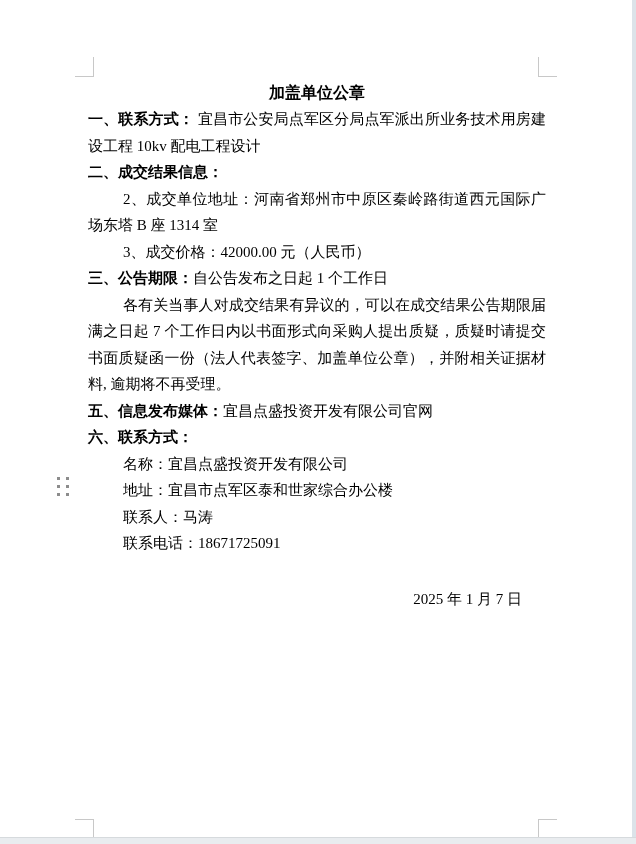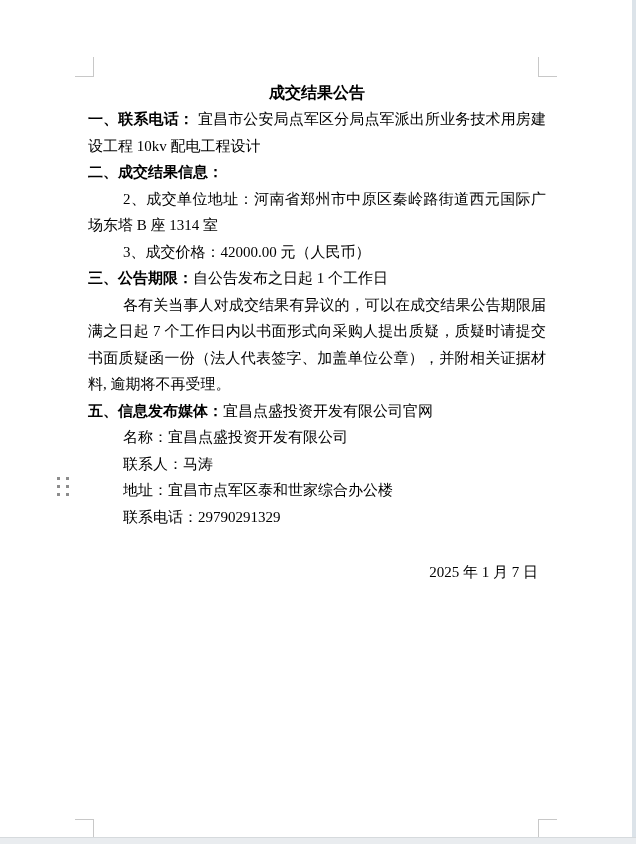--- a/index.html
+++ b/index.html
@@ -18,21 +18,21 @@
   }
   .para{
     margin:0;font-size:15px;line-height:26.5px;text-align:justify;
   }
   .ti{text-indent:35px;}
   .lbl{
     font-weight:bold;
     font-family:"Liberation Sans","DejaVu Sans",sans-serif;
   }
   .date{
-    margin:29px 0 0 0;font-size:15px;line-height:26.5px;text-align:right;padding-right:8px;
+    margin:29px 16px 0 0;font-size:15px;line-height:26.5px;text-align:right;padding-right:8px;
   }
   
   .crop{position:absolute;width:18px;height:19px;}
   .crop.tl{left:75px;top:57px;border-right:1.5px solid #c8c8c8;border-bottom:1.5px solid #c8c8c8;}
   .crop.tr{left:538px;top:57px;border-left:1.5px solid #c8c8c8;border-bottom:1.5px solid #c8c8c8;}
   .crop.bl{left:75px;top:819px;border-right:1.5px solid #c8c8c8;border-top:1.5px solid #c8c8c8;}
   .crop.br{left:538px;top:819px;border-left:1.5px solid #c8c8c8;border-top:1.5px solid #c8c8c8;}
   
   .right-edge{position:absolute;right:0;top:0;width:4px;height:844px;background:#dce3e9;}
   .bottom-edge{position:absolute;left:0;bottom:0;width:636px;height:6px;background:#e9ecef;border-top:1px solid #d6dadd;}
@@ -46,46 +46,47 @@
 </style>
 </head>
 <body>
 
 <div class="crop tl"></div>
 <div class="crop tr"></div>
 <div class="crop bl"></div>
 <div class="crop br"></div>
 
 <div class="content">
-  <h1 class="title">成交结果公告</h1>
+  <h1 class="title">加盖单位公章</h1>
 
-  <p class="para"><span class="lbl">一、联系电话：</span><span> 宜昌市公安局点军区分局点军派出所业务技术用房建设工程 10kv 配电工程设计</span></p>
+  <p class="para"><span class="lbl">一、联系方式：</span><span> 宜昌市公安局点军区分局点军派出所业务技术用房建设工程 10kv 配电工程设计</span></p>
 
   <p class="para"><span class="lbl">二、成交结果信息：</span><span></span></p>
 
 
   <p class="para ti"><span>2、成交单位地址：河南省郑州市中原区秦岭路街道西元国际广场东塔 B 座 1314 室</span></p>
 
   <p class="para ti"><span>3、成交价格：42000.00 元（人民币）</span></p>
 
   <p class="para"><span class="lbl">三、公告期限：</span><span>自公告发布之日起 1 个工作日</span></p>
 
 
   <p class="para ti"><span>各有关当事人对成交结果有异议的，可以在成交结果公告期限届满之日起 7 个工作日内以书面形式向采购人提出质疑，质疑时请提交书面质疑函一份（法人代表签字、加盖单位公章），并附相关证据材料, 逾期将不再受理。</span></p>
 
   <p class="para"><span class="lbl">五、信息发布媒体：</span><span>宜昌点盛投资开发有限公司官网</span></p>
 
+  <p class="para"><span class="lbl">六、联系方式：</span><span></span></p>
 
   <p class="para ti"><span>名称：宜昌点盛投资开发有限公司</span></p>
 
+  <p class="para ti"><span>地址：宜昌市点军区泰和世家综合办公楼</span></p>
+
   <p class="para ti"><span>联系人：马涛</span></p>
 
-  <p class="para ti"><span>地址：宜昌市点军区泰和世家综合办公楼</span></p>
-
-  <p class="para ti"><span>联系电话：29790291329</span></p>
+  <p class="para ti"><span>联系电话：18671725091</span></p>
 
   <p class="date">2025 年 1 月 7 日</p>
 </div>
 
 <div class="drag-handle">
   <span class="dot"></span>
   <span class="dot"></span>
   <span class="dot"></span>
   <span class="dot"></span>
   <span class="dot"></span>

